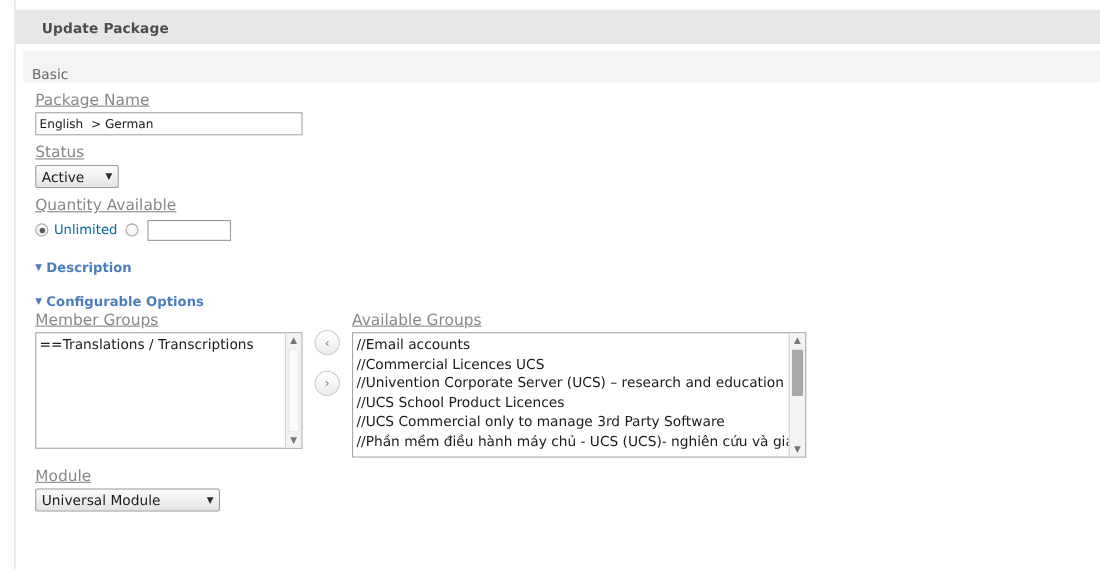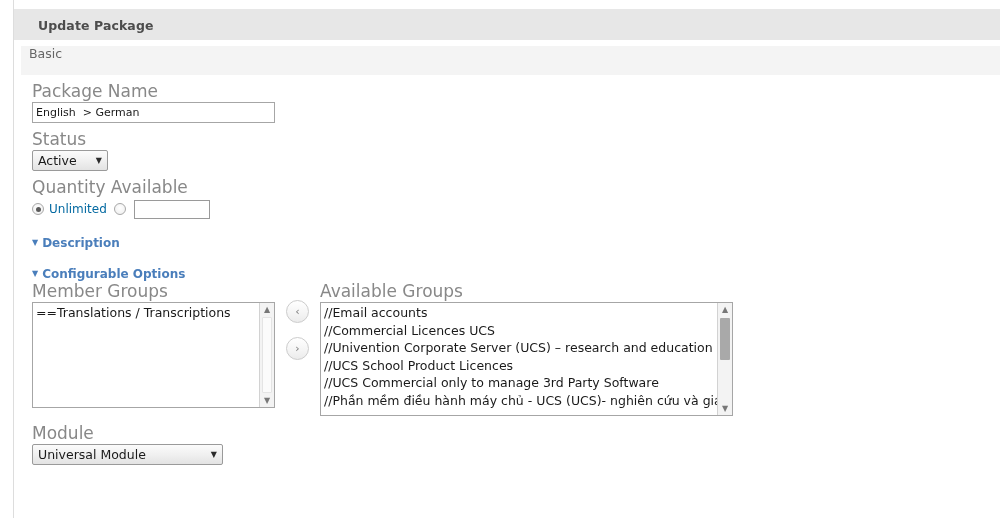--- a/index.html
+++ b/index.html
@@ -58,44 +58,45 @@
   }
 
   
   .sectionbar {
     position: absolute;
     left: 21px;
     right: 0;
     height: 29px;
     background: #f4f4f4;
     display: flex;
-    align-items: flex-start;
+    align-items: flex-end;
     box-sizing: border-box;
   }
   .sectionbar .section-text {
     padding-left: 8px;
     font-size: 12.5px;
     color: #666666;
   }
   #bar-basic { top: 46px; }
   #bar-module-options { top: 477px; }
 
   
   .form-body {
     position: absolute;
     left: 32px;
     top: 84px;
     right: 0;
   }
 
   .field-label {
-    font-size: 17px;
+    font-size: 14px;
     color: #888888;
     line-height: 15px;
     margin-bottom: 3px;
+    text-decoration: underline;
   }
 
   
   .text-input {
     box-sizing: border-box;
     height: 21px;
     border: 1px solid #a6a6a6;
     background: #ffffff;
     font-family: "DejaVu Sans", "Liberation Sans", sans-serif;
     font-size: 11px;
@@ -126,21 +127,21 @@
     line-height: 19px;
   }
   .select-box .sel-val { flex: 1; }
   .select-box .caret {
     font-size: 8px;
     color: #2b2b2b;
     margin-left: 6px;
     line-height: 1;
   }
   #status-select { width: 76px; }
-  #module-select { width: 191px; }
+  #module-select { width: 168px; }
 
   
   .radio-row {
     display: flex;
     align-items: center;
     height: 22px;
   }
   .radio {
     width: 12px;
     height: 12px;

